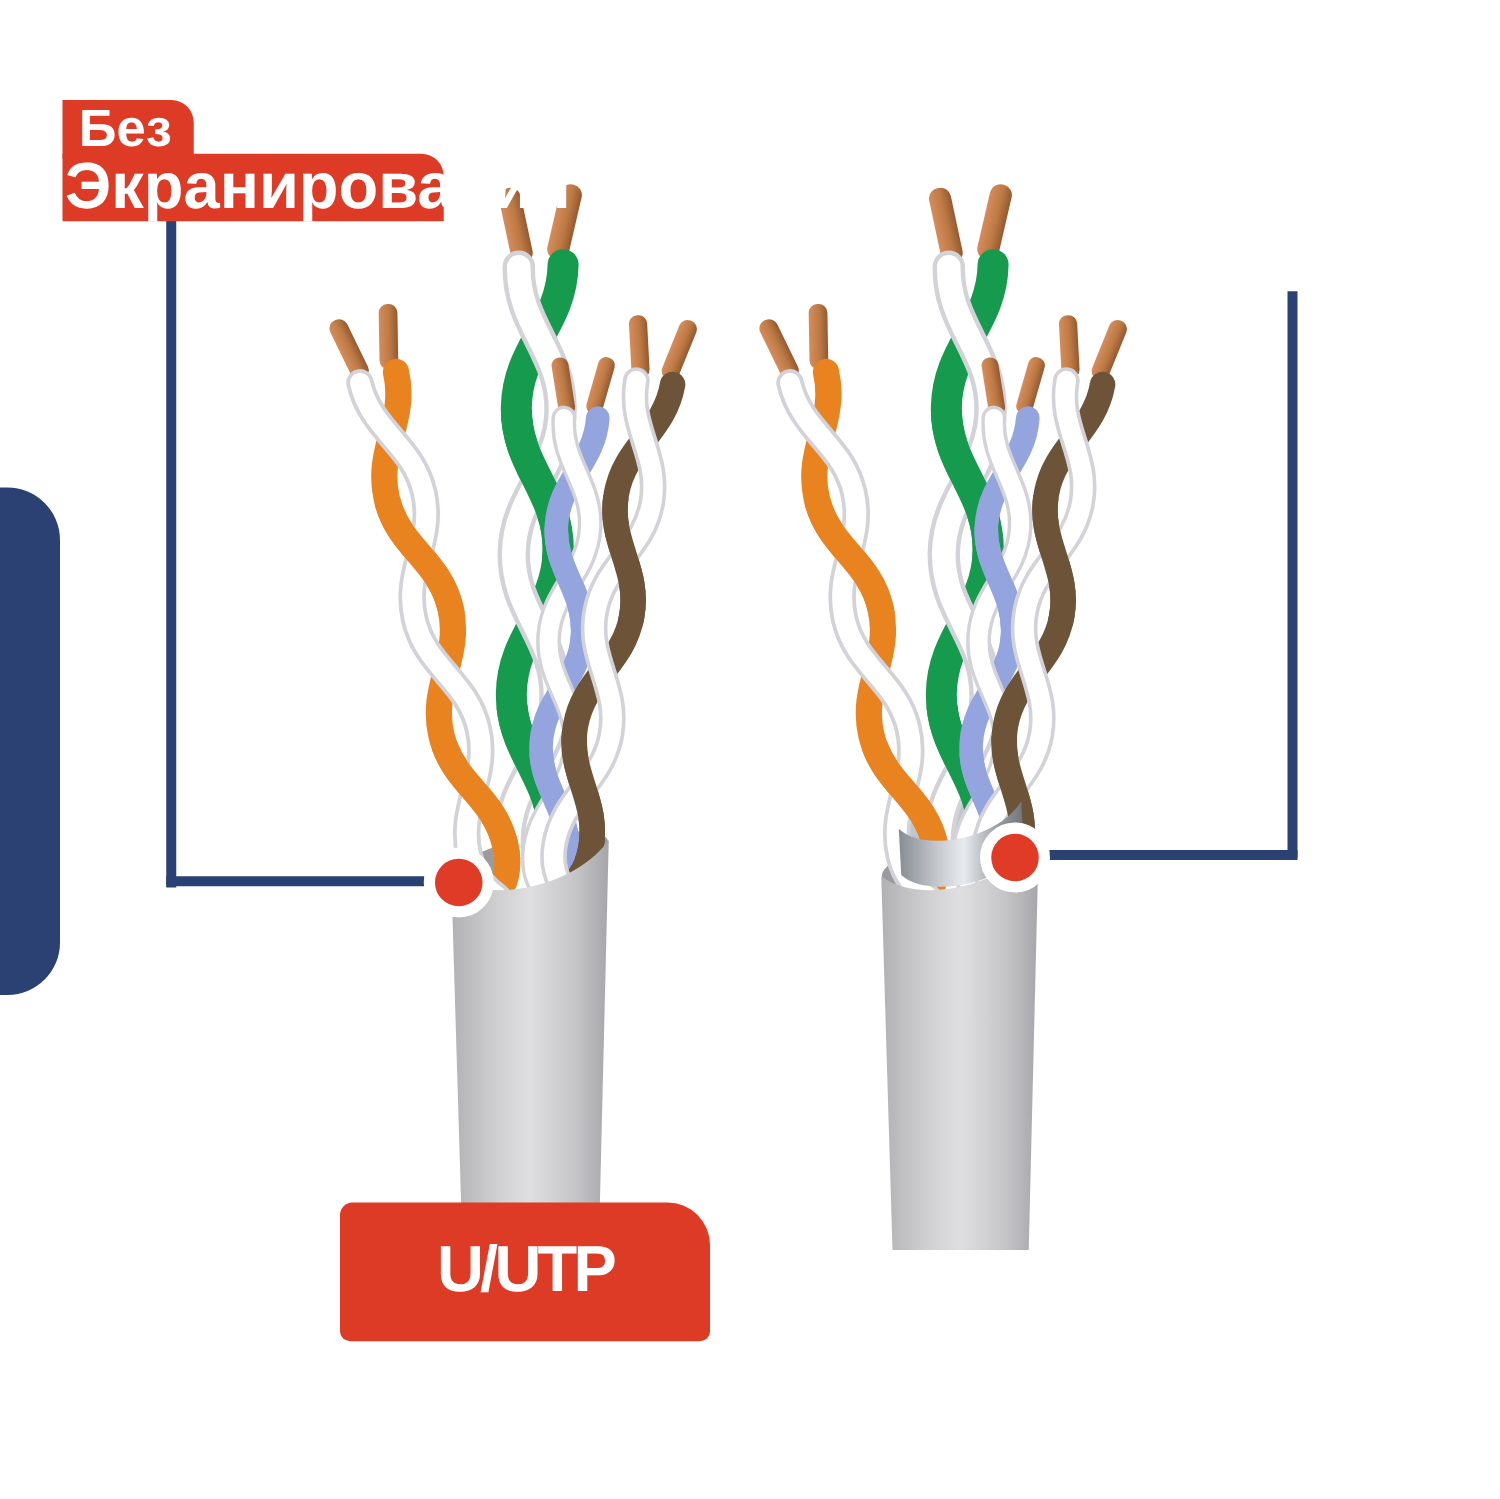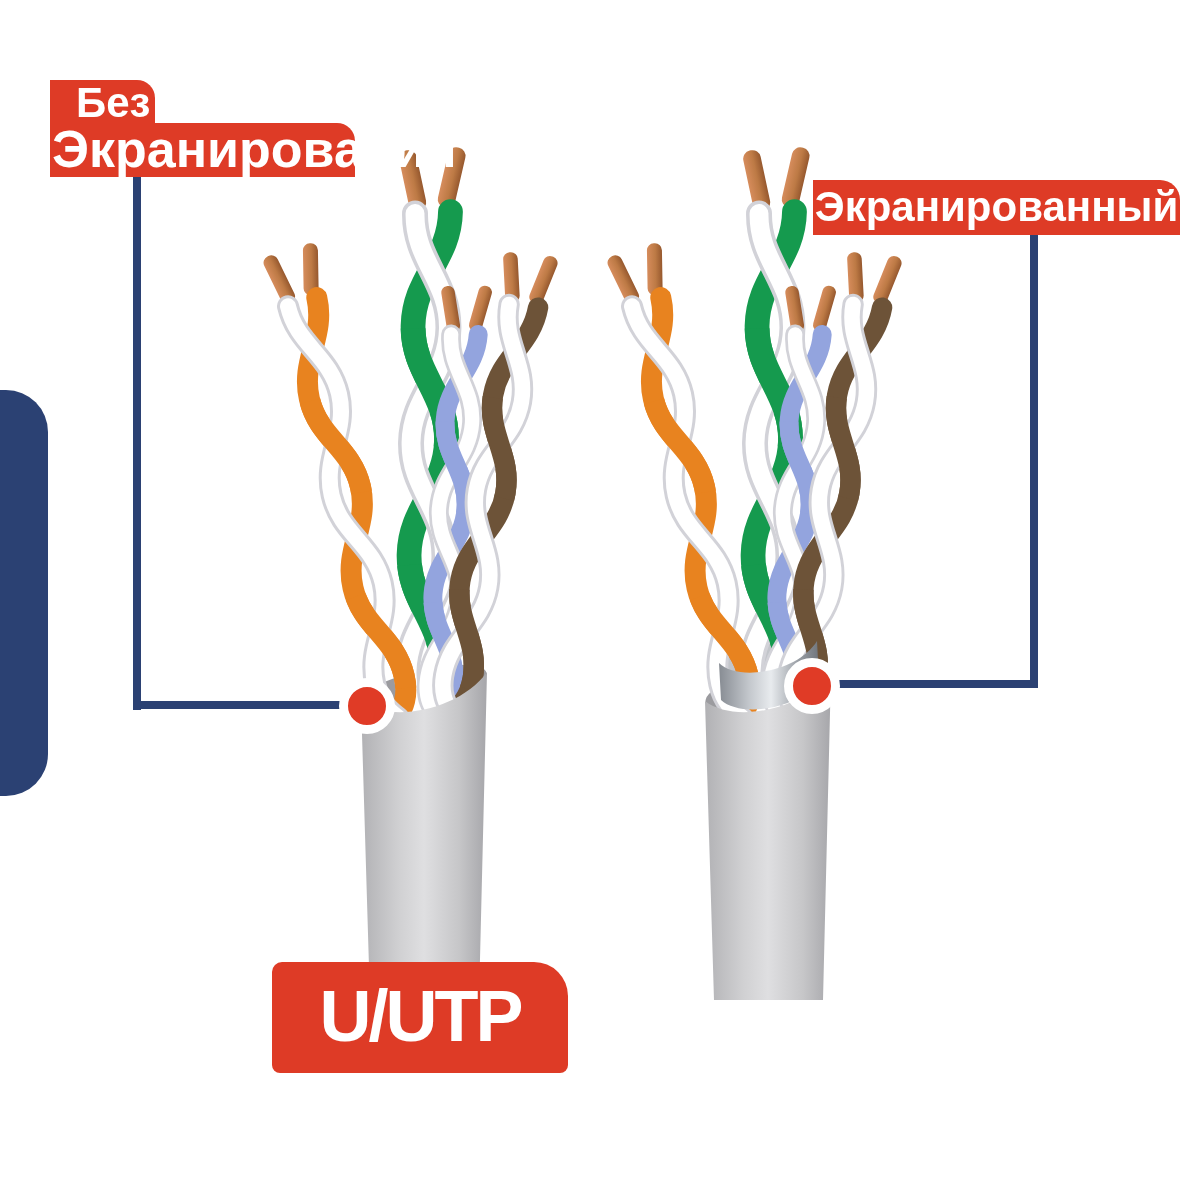--- a/index.html
+++ b/index.html
@@ -34,29 +34,29 @@
   
   .dot{width:38px;height:38px;background:#e03b26;border:9px solid #ffffff;
     border-radius:50%;z-index:5;box-sizing:content-box;}
   #dot-left{left:339px;top:678px;}
   #dot-right{left:784px;top:658px;}
 
   
   .tag{background:#de3b26;color:#ffffff;font-weight:800;z-index:4;
     white-space:nowrap;}
   #tag-left-row1{left:50px;top:80px;width:105px;height:47px;border-radius:0 18px 0 0;
-    font-size:42px;line-height:46px;padding-left:26px;box-sizing:border-box;}
+    font-size:42px;line-height:46px;padding-left:13px;box-sizing:border-box;}
   #tag-left-row2{left:50px;top:123px;width:305px;height:54px;border-radius:0 18px 0 0;
     font-size:52px;line-height:52px;padding-left:2px;box-sizing:border-box;}
   #tag-right{left:813px;top:180px;width:367px;height:55px;border-radius:0 20px 0 0;
     font-size:42px;line-height:53px;text-align:center;}
 
   
   .type-label{background:#de3b26;color:#ffffff;font-weight:800;z-index:4;
-    text-align:center;font-size:72px;letter-spacing:-3px;line-height:108px;}
+    text-align:center;font-size:52px;letter-spacing:-3px;line-height:108px;}
   #type-left{left:272px;top:962px;width:296px;height:111px;border-radius:10px 34px 8px 8px;}
   #type-right{left:628px;top:962px;width:268px;height:111px;border-radius:10px 34px 8px 8px;}
 </style>
 </head>
 <body>
 
 <div id="canvas">
 
   <div id="side-pill" class="abs"></div>
 
@@ -129,20 +129,19 @@
     </g>
   </svg>
 
   <div id="line-left-v" class="abs nline"></div>
   <div id="line-left-h" class="abs nline"></div>
   <div id="line-right-v" class="abs nline"></div>
   <div id="line-right-h" class="abs nline"></div>
 
   <div id="tag-left-row1" class="abs tag">Без</div>
   <div id="tag-left-row2" class="abs tag">Экранирования</div>
-  <div id="tag-right" class="abs tag">Экранированный</div>
 
   <div id="type-left" class="abs type-label">U/UTP</div>
 
   <div id="dot-left" class="abs dot"></div>
   <div id="dot-right" class="abs dot"></div>
 
 </div>
 
 </body></html>

